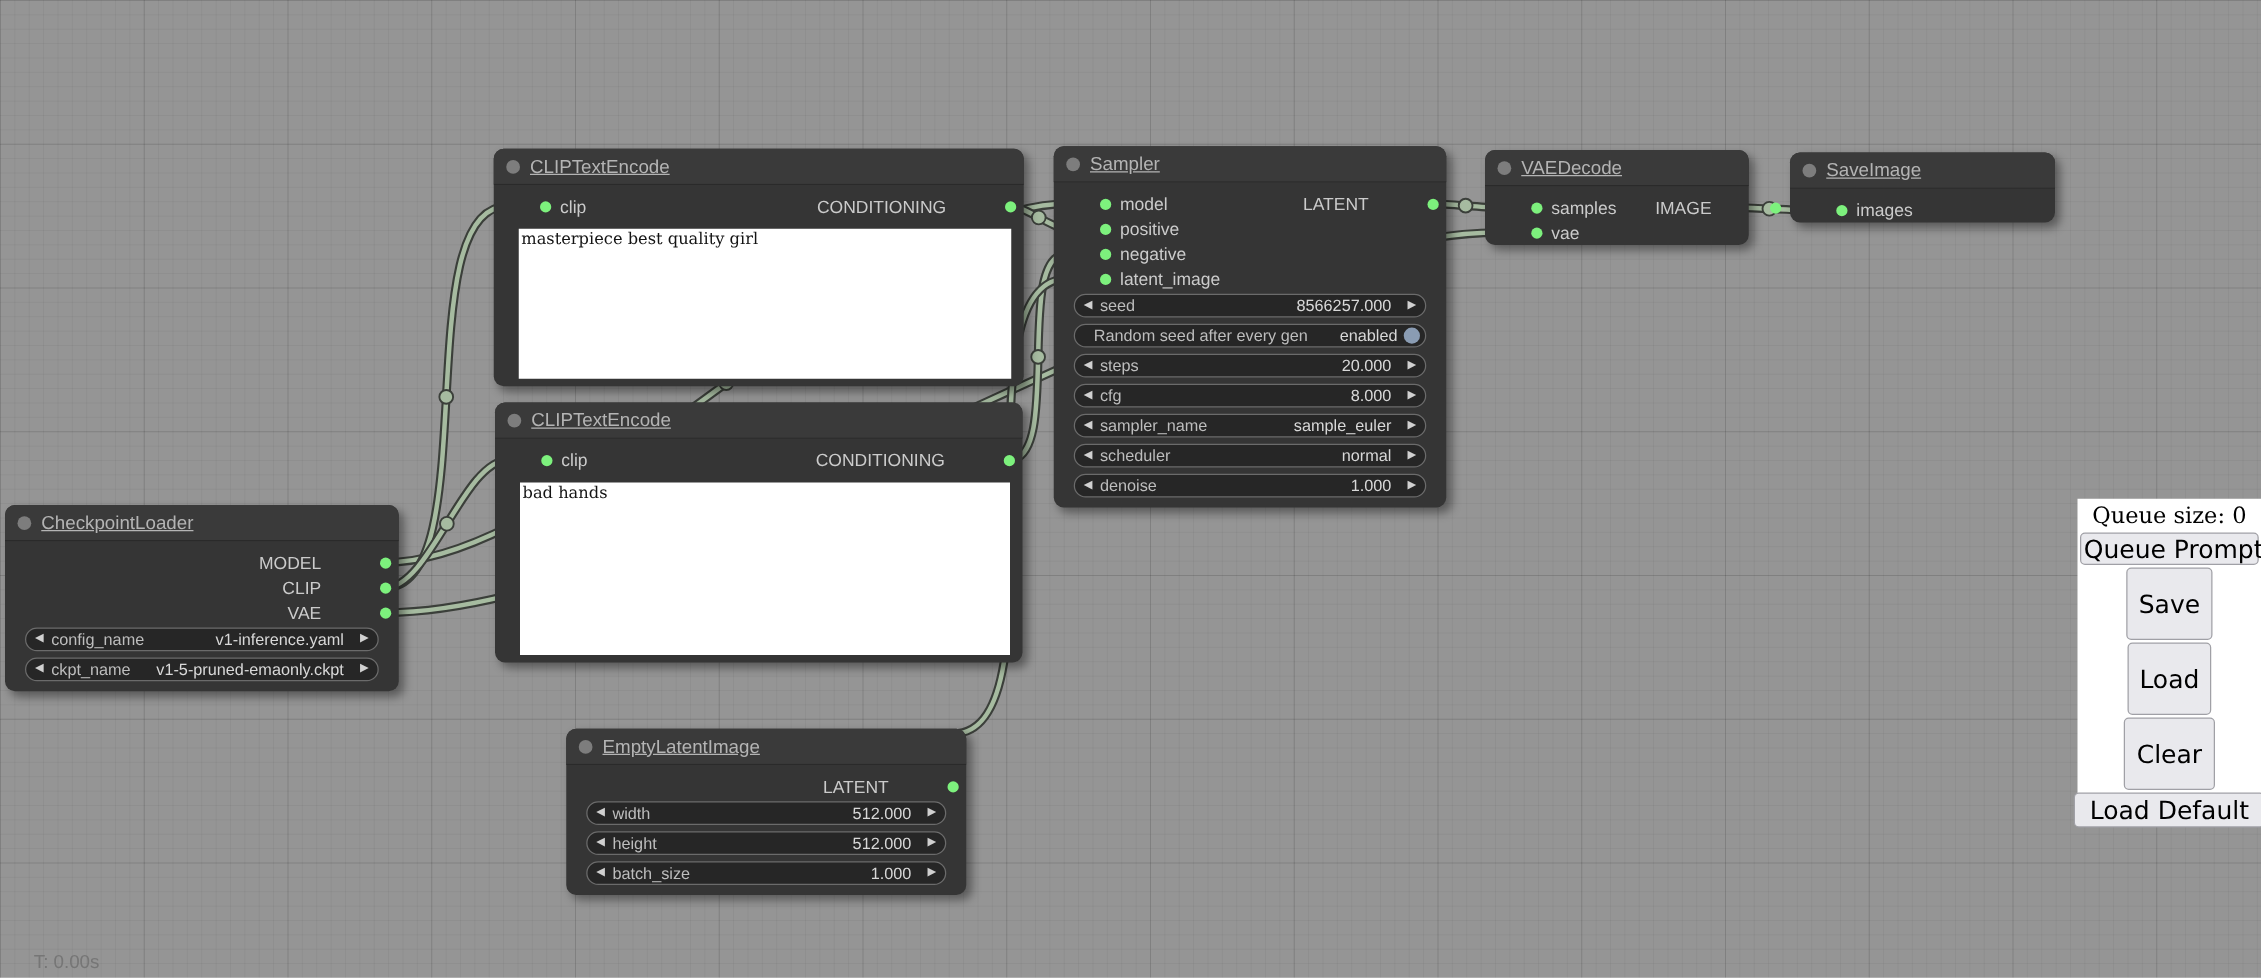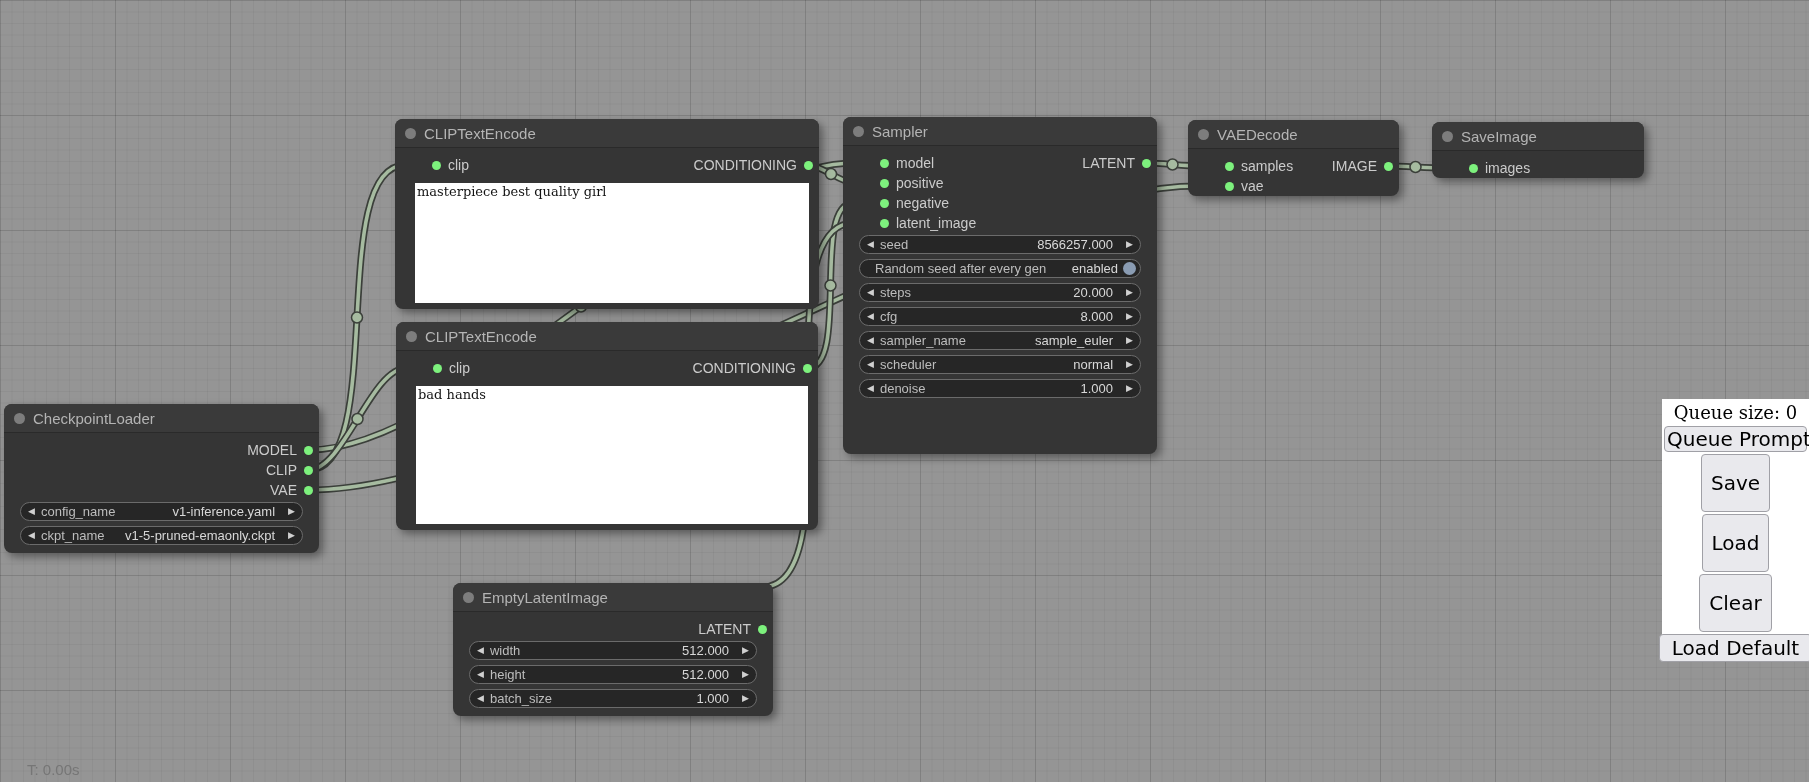--- a/index.html
+++ b/index.html
@@ -20,25 +20,25 @@
     position:absolute;background:#353535;border-radius:8px;
     box-shadow:4px 4px 8px rgba(0,0,0,0.4);color:#c9c9c9;
   }
   .node-title{
     position:absolute;left:0;top:0;right:0;height:28px;
     background:#3a3a3a;border-radius:8px 8px 0 0;
     border-bottom:1px solid #2a2a2a;
     display:flex;align-items:center;
   }
   .title-dot{width:11px;height:11px;border-radius:50%;background:#7d7d7d;margin-left:10px;flex:0 0 auto;}
-  .title-text{margin-left:8px;font-size:15px;color:#b4b4b4;white-space:nowrap;}
+  .title-text{margin-left:8px;font-size:15px;color:#b4b4b4;white-space:nowrap;text-decoration:underline;}
   .io-row{position:absolute;left:0;right:0;height:20px;display:flex;align-items:center;}
   .slot{display:flex;align-items:center;height:20px;padding-left:31px;}
   .slot.in{margin-right:auto;}
-  .slot.out{margin-left:auto;}
+  .slot.out{margin-left:auto;gap:40px;}
   .sdot{width:9px;height:9px;border-radius:50%;background:#7df17d;flex:0 0 auto;}
   .slot.in .sdot{margin-left:6px;}
   .slot.out .sdot{margin-right:6px;}
   .slot.in .slot-label{margin-left:7px;}
   .slot.out .slot-label{margin-right:7px;}
   .slot-label{font-size:14px;color:#cbcbcb;white-space:nowrap;}
   .widget{
     position:absolute;left:16px;right:16px;height:19px;
     background:#262626;border:1px solid #6b6b6b;border-radius:11px;
     display:flex;align-items:center;box-sizing:border-box;
@@ -208,21 +208,21 @@
           <span class="arrow right">▶</span>
         </div>
         <div class="widget" style="top: 106px; height: 19px;">
           <span class="arrow left">◀</span>
           <span class="wlabel">batch_size</span>
           <span class="wspacer"></span>
           <span class="wvalue">1.000</span>
           <span class="arrow right">▶</span>
         </div>
       </div>
-      <div class="node" style="left: 843px; top: 117px; width: 314px; height: 337px;">
+      <div class="node" style="left: 843px; top: 117px; width: 314px; height: 289px;">
         <div class="node-title">
           <span class="title-dot"></span>
           <span class="title-text">Sampler</span>
         </div>
         <div class="io-row" style="top: 36px;">
           <div class="slot in">
             <span class="sdot"></span>
             <span class="slot-label">model</span>
           </div>
           <div class="slot out">

